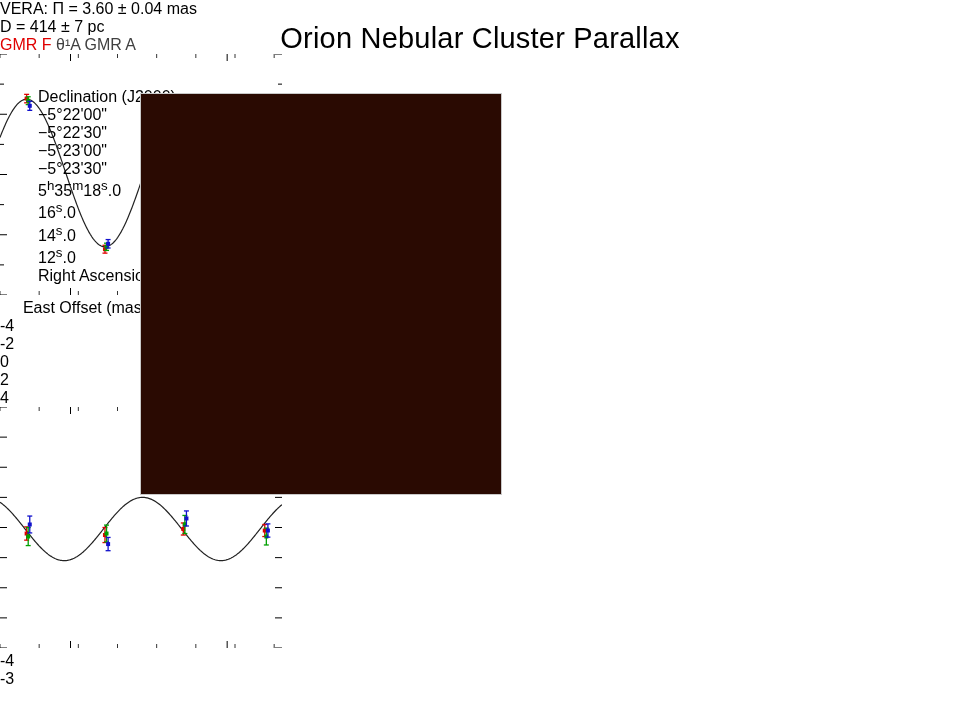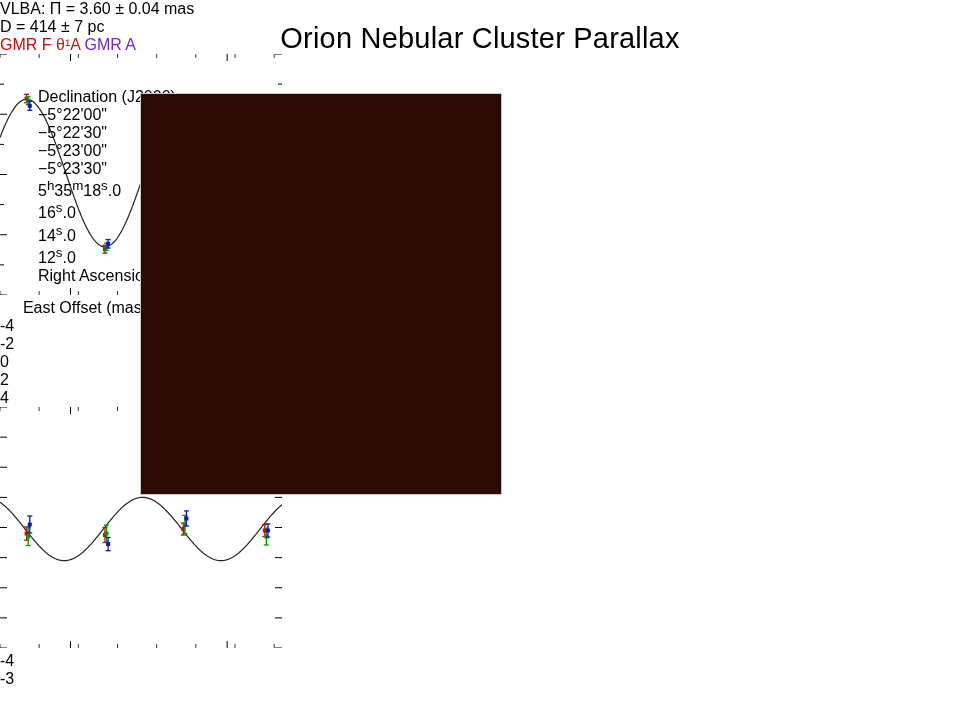--- a/index.html
+++ b/index.html
@@ -379,34 +379,34 @@
     <div class="ra-label" style="left:58px;">5<sup>h</sup>35<sup>m</sup>18<sup>s</sup>.0</div>
     <div class="ra-label" style="left:148px;">16<sup>s</sup>.0</div>
     <div class="ra-label" style="left:238px;">14<sup>s</sup>.0</div>
     <div class="ra-label" style="left:328px;">12<sup>s</sup>.0</div>
   </div>
   <div class="ra-axis-title">Right Ascension (J2000)</div>
 </div>
 
 <div class="results">
   <div class="result-line">
-    <span class="tag red">VLBA:</span>
+    <span class="tag red">VERA:</span>
     <span class="val red">Π = 3.60 ± 0.04 mas</span>
   </div>
   <div class="result-line">
     <span class="val red">D = 414 ± 7 pc</span>
   </div>
 </div>
 
 <div class="plots">
 
   <div class="plot-legend">
     <span class="legend-item" style="left:48px;  color:#e00000;">GMR F</span>
-    <span class="legend-item" style="left:106px; color:#b91c1c;">θ¹A</span>
-    <span class="legend-item" style="left:146px; color:#6d28d9;">GMR A</span>
+    <span class="legend-item" style="left:106px; color:#404040;">θ¹A</span>
+    <span class="legend-item" style="left:146px; color:#404040;">GMR A</span>
   </div>
 
   <div class="panel" id="panel-east">
     <svg id="svg-east" width="282" height="241" viewBox="0 0 282 241">
         <line x1="0" y1="241" x2="7" y2="241" stroke="#000" stroke-width="1"></line>
         <line x1="282" y1="241" x2="275" y2="241" stroke="#000" stroke-width="1"></line>
         <line x1="0" y1="180.75" x2="7" y2="180.75" stroke="#000" stroke-width="1"></line>
         <line x1="282" y1="180.75" x2="275" y2="180.75" stroke="#000" stroke-width="1"></line>
         <line x1="0" y1="120.5" x2="7" y2="120.5" stroke="#000" stroke-width="1"></line>
         <line x1="282" y1="120.5" x2="275" y2="120.5" stroke="#000" stroke-width="1"></line>

